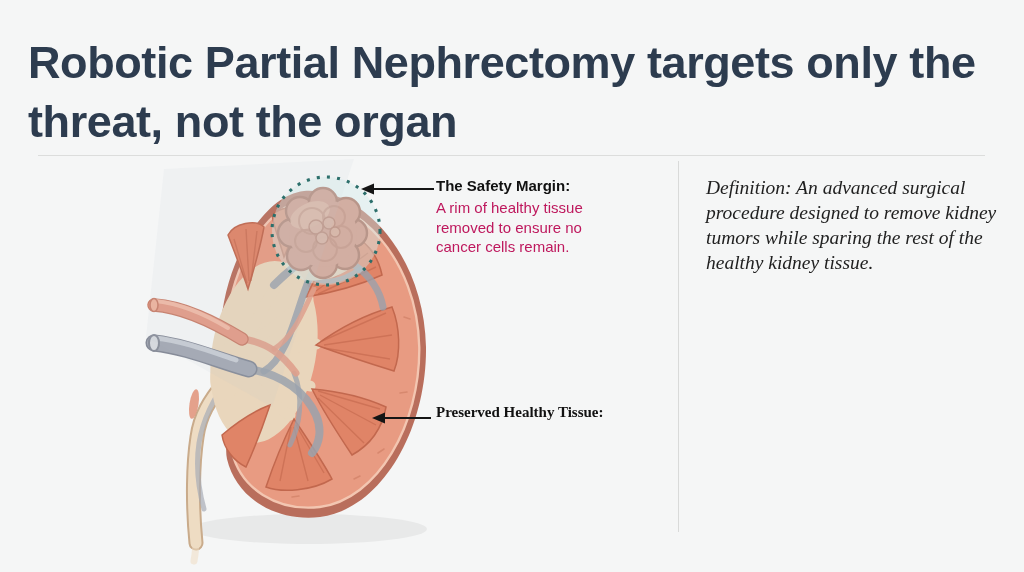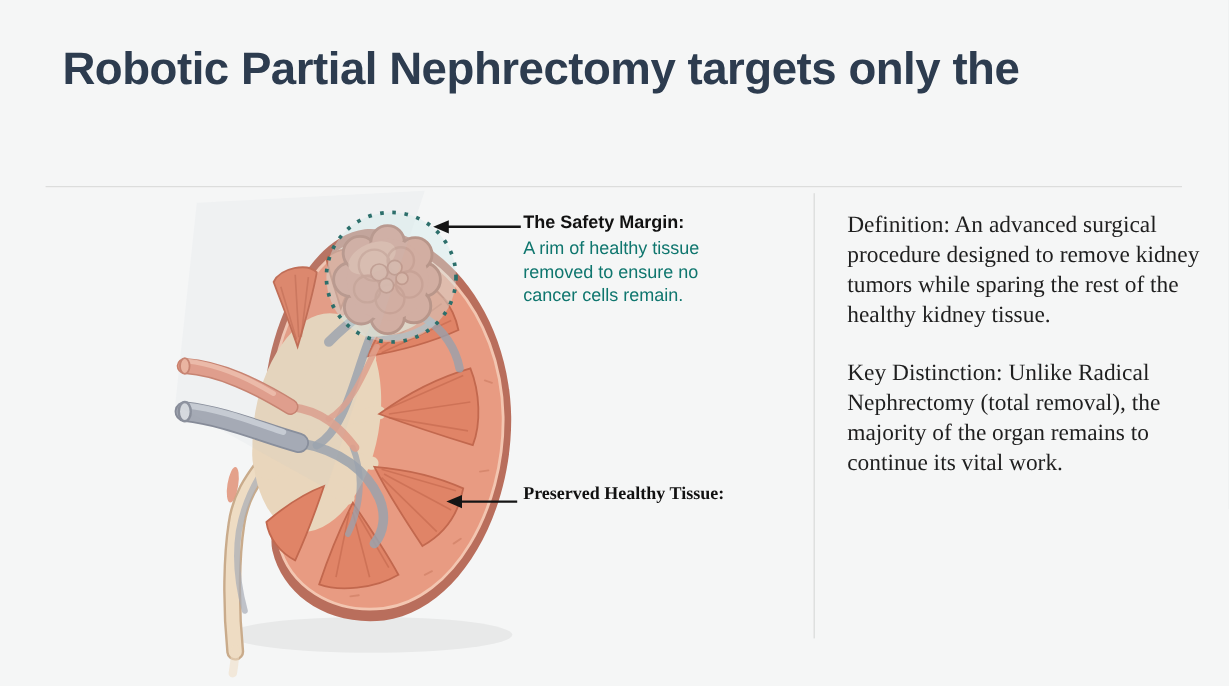--- a/index.html
+++ b/index.html
@@ -2,50 +2,51 @@
 <html><head>
 <meta charset="utf-8">
 <style>
   html,body{margin:0;padding:0;background:#e8e9ea;}
   .slide{
     position:relative;width:1024px;height:572px;margin:0 auto;
     background:#f5f6f6;overflow:hidden;
     font-family:"Liberation Sans","DejaVu Sans",sans-serif;
   }
   .title{
-    position:absolute;left:52px;top:34px;width:944px;margin:0;
-    font-size:38px;line-height:1.3;font-weight:700;letter-spacing:-0.4px;
+    position:absolute;left:28px;top:34px;width:944px;margin:0;
+    font-size:45px;line-height:1.3;font-weight:700;letter-spacing:-0.4px;
     color:#2d3c4f;
   }
   .title .tl{display:block;white-space:nowrap;}
   .hr-divider{position:absolute;left:38px;top:155px;width:947px;height:1px;background:#dcdddc;}
   .vr-divider{position:absolute;left:678px;top:161px;width:1px;height:371px;background:#d9dad9;}
   .kidney-fig{position:absolute;left:124px;top:157px;width:345px;height:415px;}
   .ann{position:absolute;color:#1a1a1a;}
   .ann-1{left:436px;top:176px;width:178px;}
   .ann-2{left:436px;top:403px;width:224px;font-family:Liberation Serif, serif;}
   .ann-h{font-weight:700;font-size:15px;line-height:19px;margin-bottom:3px;color:#111;}
-  .ann-b{font-size:15px;line-height:19.5px;color:#0f766e;}
+  .ann-b{font-size:15px;line-height:19.5px;color:#be185d;}
   .arrow{position:absolute;}
   .arrow-1{left:358px;top:182px;}
   .arrow-2{left:369px;top:411px;}
   .info{
     position:absolute;left:706px;top:175px;width:298px;
     font-family:"Liberation Serif","DejaVu Serif",serif;
     font-size:19.5px;line-height:25px;color:#1f1f1f;
   }
-  .info p{margin:0 0 24px 0;}
+  .info p{margin:0 0 24px 0;font-style:italic;}
 </style>
 </head>
 <body>
 
 <div class="slide">
 
   <h1 class="title">
     <span class="tl">Robotic Partial Nephrectomy targets only the</span>
+    <span class="tl">threat, not the organ</span>
   </h1>
 
   <div class="hr-divider"></div>
   <div class="vr-divider"></div>
 
   <svg class="kidney-fig" viewBox="0 0 345 415" aria-hidden="true">
 
     <ellipse cx="185" cy="372" rx="118" ry="15" fill="#000000" opacity="0.05"></ellipse>
 
     <g>
@@ -186,16 +187,15 @@
   <div class="ann ann-2">
     <div class="ann-h">Preserved Healthy Tissue:</div>
   </div>
   <svg class="arrow arrow-2" width="64" height="14" aria-hidden="true">
     <line x1="62" y1="7" x2="13" y2="7" stroke="#151515" stroke-width="2"></line>
     <path d="M 3,7 L 16,1.5 L 16,12.5 Z" fill="#151515"></path>
   </svg>
 
   <div class="info">
     <p>Definition: An advanced surgical procedure designed to remove kidney tumors while sparing the rest of the healthy kidney tissue.</p>
-    <p>Key Distinction: Unlike Radical Nephrectomy (total removal), the majority of the organ remains to continue its vital work.</p>
   </div>
 
 </div>
 
 </body></html>

